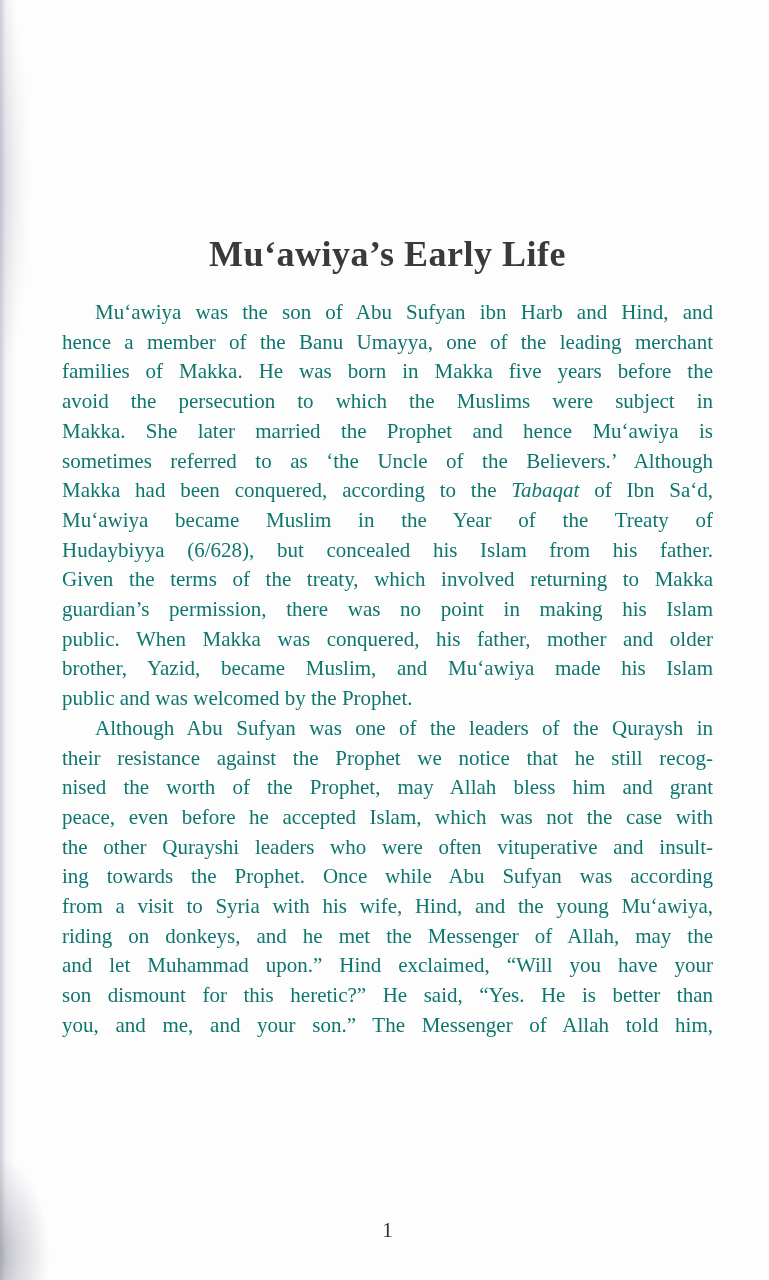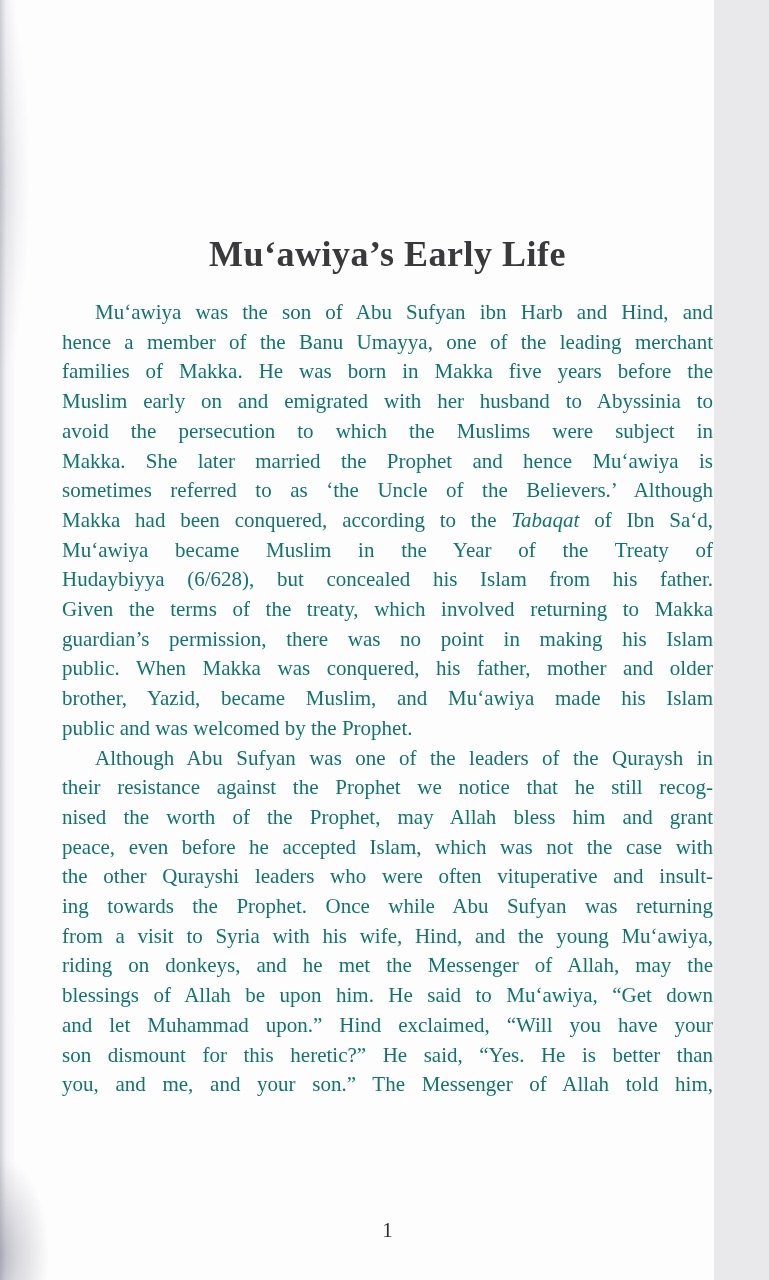--- a/index.html
+++ b/index.html
@@ -2,21 +2,21 @@
 <html><head>
 <meta charset="utf-8">
 <style>
   html, body {
     margin: 0;
     padding: 0;
     background: #e9e9ec;
   }
   .page {
     position: relative;
-    width: 714px;
+    width: 769px;
     height: 1280px;
     background: #fdfdfe;
     overflow: hidden;
     font-family: "Liberation Serif", serif;
   }
   
   .scan-edge {
     position: absolute;
     inset: 0;
     pointer-events: none;
@@ -71,43 +71,41 @@
 
 <div class="page">
   <div class="scan-edge"></div>
   <div class="content">
     <h1 class="title">Mu‘awiya’s Early Life</h1>
     <div class="text-block" id="text-block">
         <div class="para">
           <div class="line"><span>Mu‘awiya was the son of Abu Sufyan ibn Harb and Hind, and</span></div>
           <div class="line"><span>hence a member of the Banu Umayya, one of the leading merchant</span></div>
           <div class="line"><span>families of Makka. He was born in Makka five years before the</span></div>
-          <div class="line"><span>Muslim early on and emigrated with her husband to Abyssinia to</span></div>
           <div class="line"><span>avoid the persecution to which the Muslims were subject in</span></div>
           <div class="line"><span>Makka. She later married the Prophet and hence Mu‘awiya is</span></div>
           <div class="line"><span>sometimes referred to as ‘the Uncle of the Believers.’ Although</span></div>
           <div class="line"><span>Makka had been conquered, according to the </span><em>Tabaqat</em><span> of Ibn Sa‘d,</span></div>
           <div class="line"><span>Mu‘awiya became Muslim in the Year of the Treaty of</span></div>
           <div class="line"><span>Hudaybiyya (6/628), but concealed his Islam from his father.</span></div>
           <div class="line"><span>Given the terms of the treaty, which involved returning to Makka</span></div>
           <div class="line"><span>guardian’s permission, there was no point in making his Islam</span></div>
           <div class="line"><span>public. When Makka was conquered, his father, mother and older</span></div>
           <div class="line"><span>brother, Yazid, became Muslim, and Mu‘awiya made his Islam</span></div>
           <div class="line flush-last"><span>public and was welcomed by the Prophet.</span></div>
         </div>
         <div class="para">
           <div class="line"><span>Although Abu Sufyan was one of the leaders of the Quraysh in</span></div>
           <div class="line"><span>their resistance against the Prophet we notice that he still recog-</span></div>
           <div class="line"><span>nised the worth of the Prophet, may Allah bless him and grant</span></div>
           <div class="line"><span>peace, even before he accepted Islam, which was not the case with</span></div>
           <div class="line"><span>the other Qurayshi leaders who were often vituperative and insult-</span></div>
-          <div class="line"><span>ing towards the Prophet. Once while Abu Sufyan was returning</span></div>
+          <div class="line"><span>ing towards the Prophet. Once while Abu Sufyan was according</span></div>
           <div class="line"><span>from a visit to Syria with his wife, Hind, and the young Mu‘awiya,</span></div>
           <div class="line"><span>riding on donkeys, and he met the Messenger of Allah, may the</span></div>
-          <div class="line"><span>blessings of Allah be upon him. He said to Mu‘awiya, “Get down</span></div>
           <div class="line"><span>and let Muhammad upon.” Hind exclaimed, “Will you have your</span></div>
           <div class="line"><span>son dismount for this heretic?” He said, “Yes. He is better than</span></div>
           <div class="line"><span>you, and me, and your son.” The Messenger of Allah told him,</span></div>
         </div>
       </div>
   </div>
   <div class="page-number">1</div>
 </div>
 
 </body></html>

